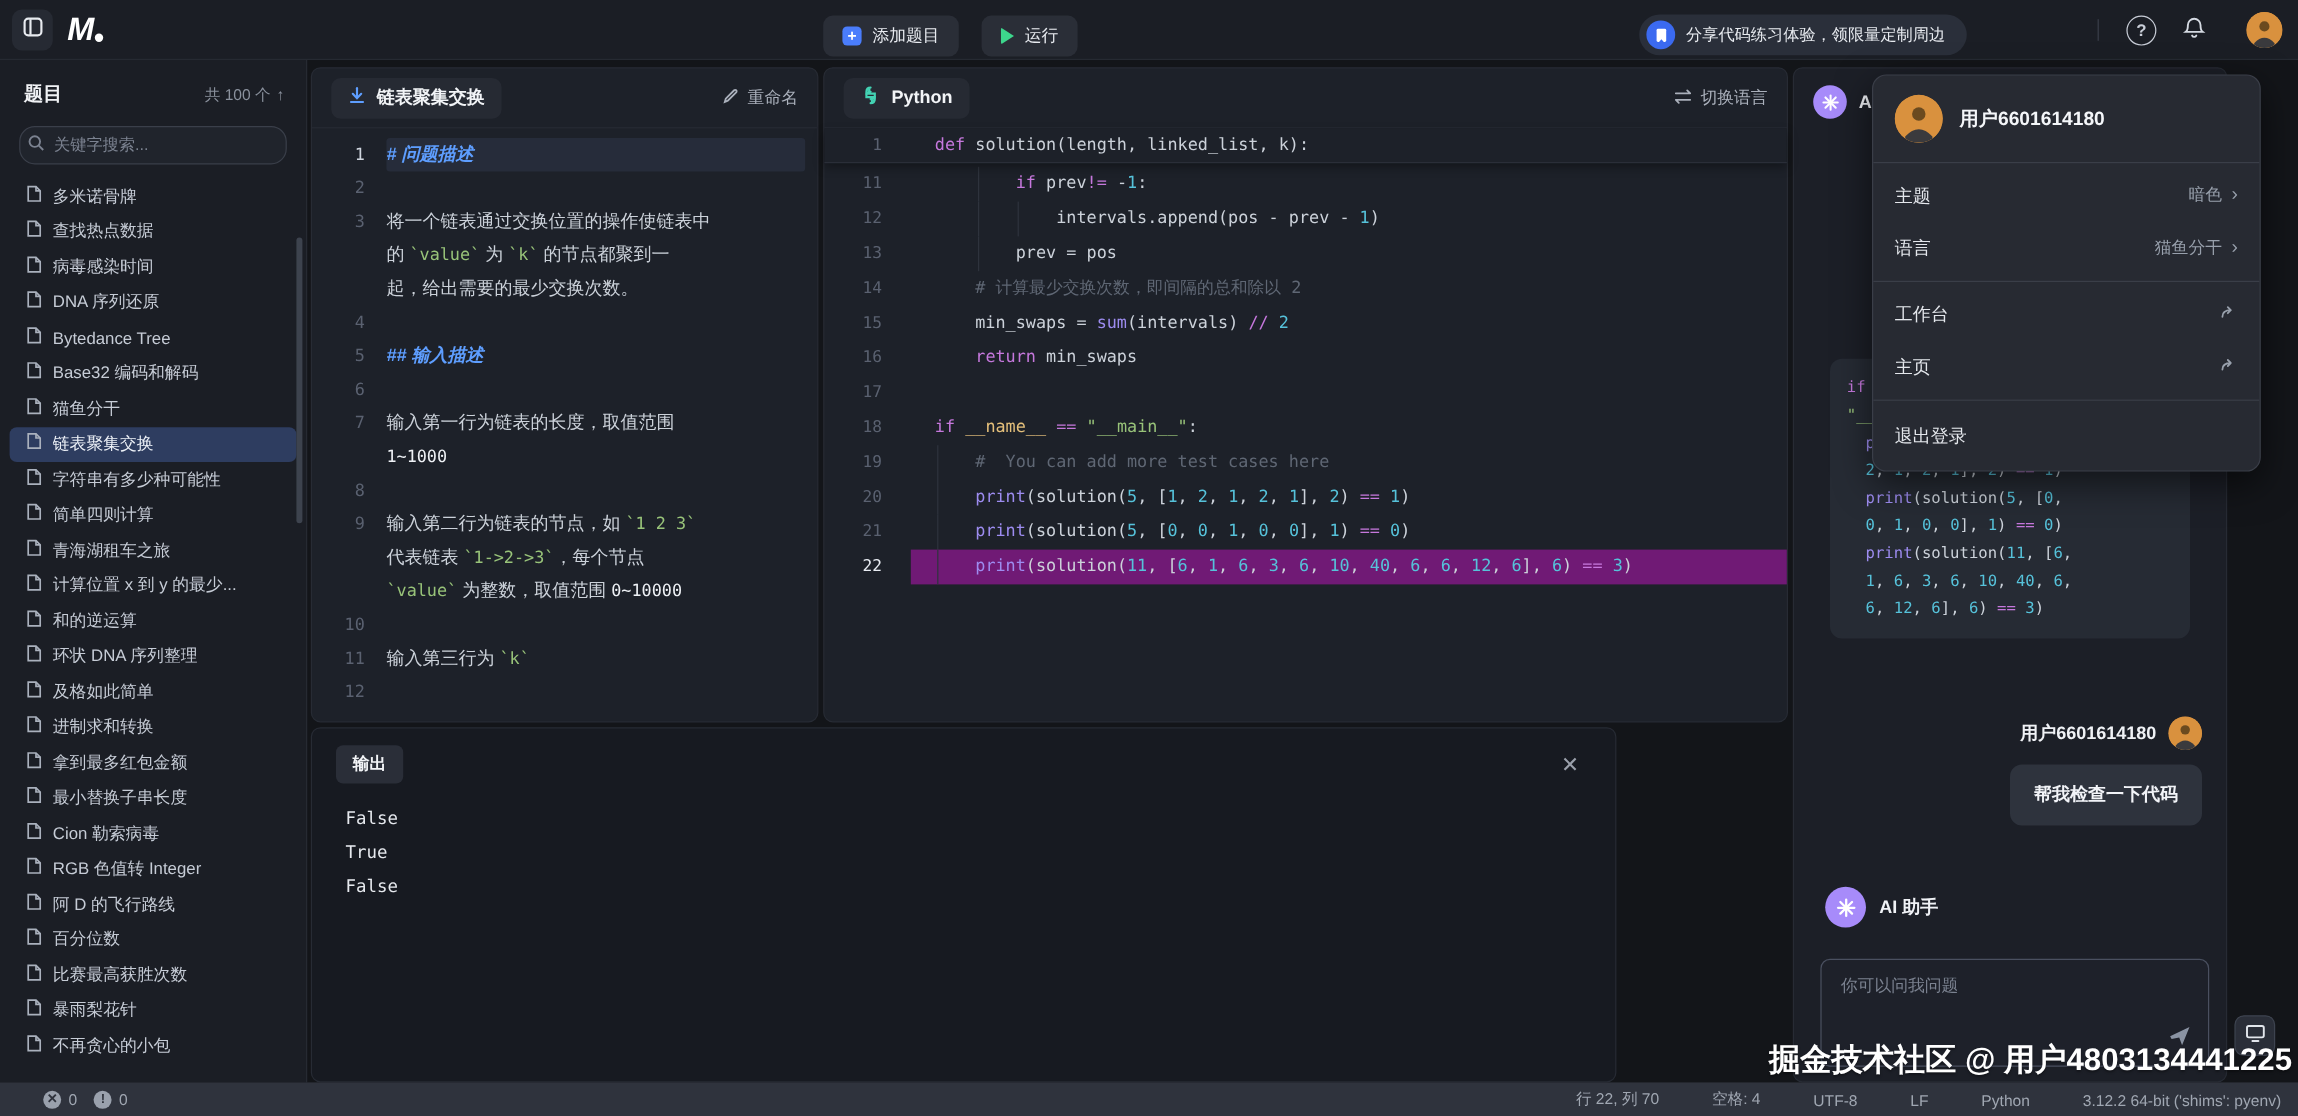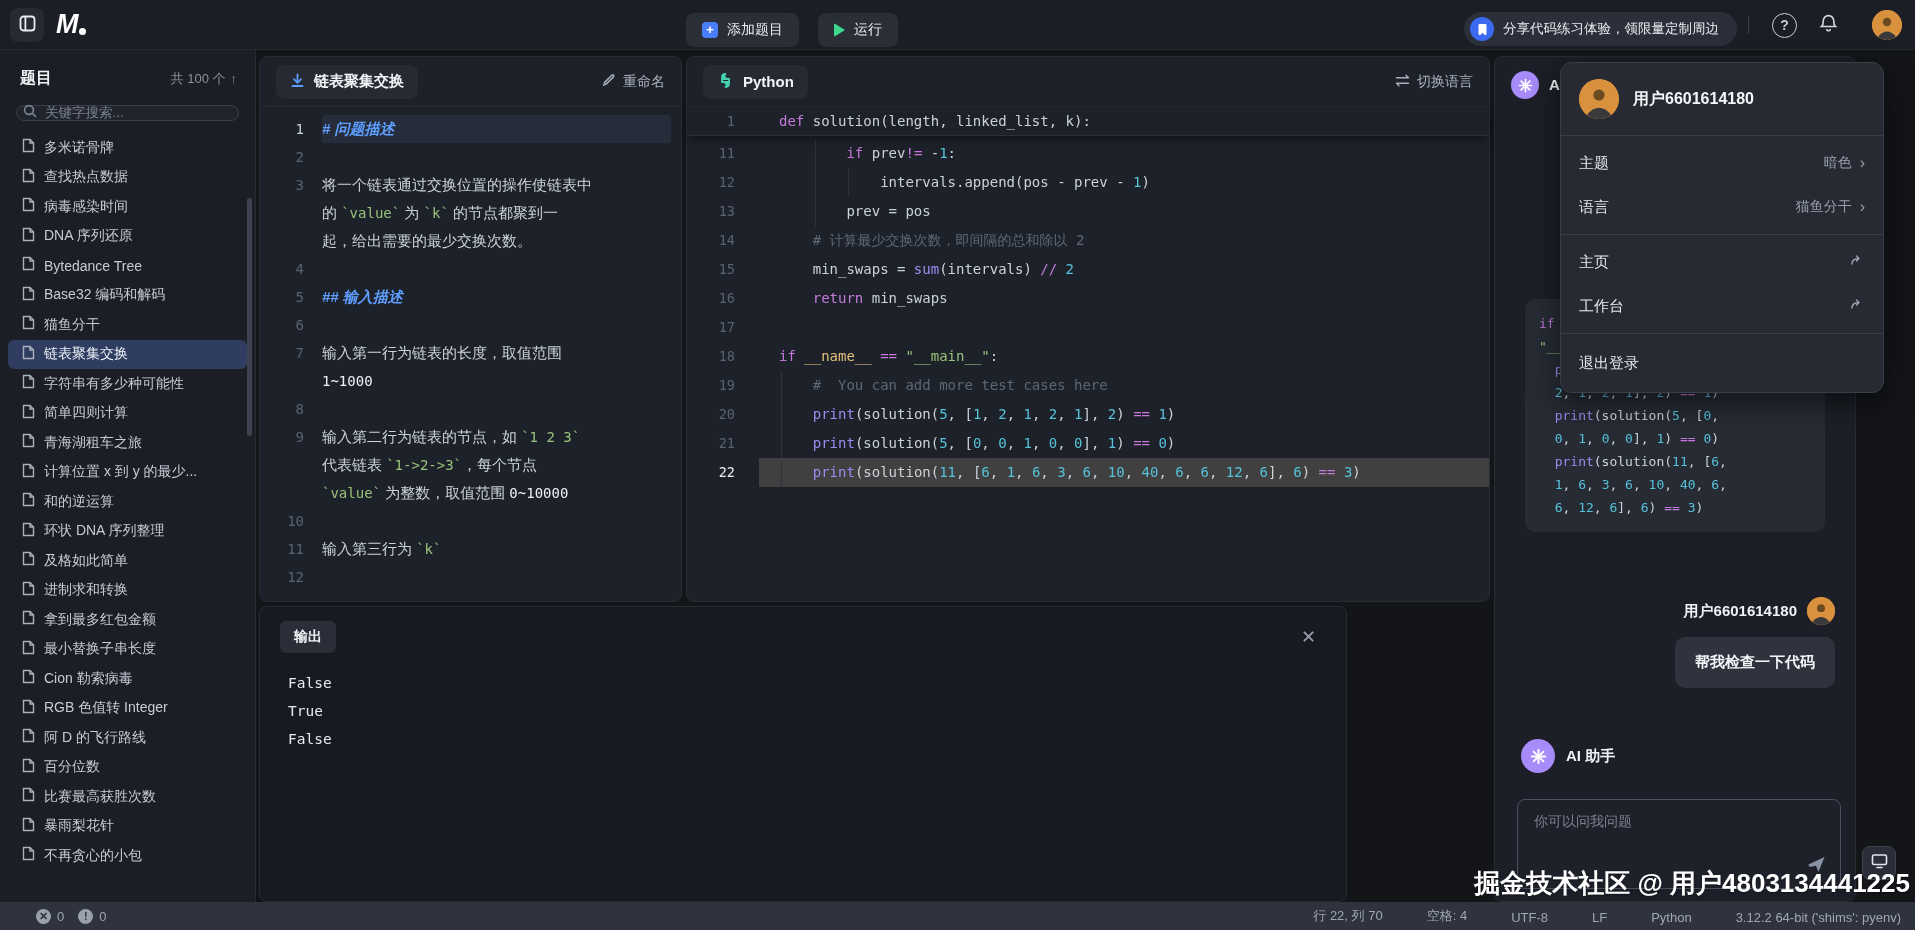--- a/index.html
+++ b/index.html
@@ -14,40 +14,40 @@
     border-radius:8px; display:flex; align-items:center; justify-content:center; cursor:pointer; }
   .logo { position:absolute; left:56px; top:7px; width:40px; height:34px; display:flex; align-items:center; }
   .logo b { font-style:italic; font-size:27px; color:#fff; font-weight:900; letter-spacing:-1px; }
   .logo i { display:inline-block; width:7px; height:7px; background:#fff; border-radius:50%; margin:14px 0 0 1px; }
   .tb-btn { position:absolute; top:13px; height:34px; background:#2a2e37; border-radius:8px;
     display:flex; align-items:center; gap:9px; padding:0 16px; cursor:pointer; color:#e8ebf0; font-size:14px; }
   .plus-ic { width:16px; height:16px; background:#4a7dfc; border-radius:4px; color:#fff; font-size:13px;
     line-height:15px; text-align:center; font-weight:700; }
   .play-ic { width:0; height:0; border-left:11px solid #3dd68c; border-top:7px solid transparent;
     border-bottom:7px solid transparent; border-radius:2px; }
-  .banner { position:absolute; left:1464px; top:12px; height:34px; background:#2a2f3a; border-radius:17px;
+  .banner { position:absolute; left:1366px; top:12px; height:34px; background:#2a2f3a; border-radius:17px;
     display:flex; align-items:center; gap:9px; padding:0 18px 0 6px; cursor:pointer; }
   .banner .b-ic { width:24px; height:24px; border-radius:50%; background:#3b6af0; display:flex;
     align-items:center; justify-content:center; }
   .banner span.txt { font-size:13.5px; color:#e8ebf0; }
   .tb-div { position:absolute; left:1748px; top:16px; width:1px; height:18px; background:#3a3f4a; }
   .help-ic { position:absolute; left:1772px; top:13px; width:25px; height:25px; border:1.6px solid #c9ced8;
     border-radius:50%; color:#c9ced8; font-size:14px; font-weight:700; text-align:center; line-height:22px; cursor:pointer; }
   .bell-ic { position:absolute; left:1818px; top:13px; cursor:pointer; }
   .avatar { border-radius:50%; background:#d9913e; overflow:hidden; display:flex; align-items:flex-end; justify-content:center; }
   .avatar svg { display:block; }
   .tb-avatar { position:absolute; left:1872px; top:10px; width:30px; height:30px; cursor:pointer; }
 
   
   .sidebar { position:absolute; left:0; top:50px; width:256px; height:852px; background:#1b1e25;
     border-right:1px solid #262a32; }
   .sb-head { display:flex; align-items:center; justify-content:space-between; padding:18px 18px 8px 20px; }
   .sb-title { font-size:16px; font-weight:700; color:#f0f2f5; }
   .sb-count { font-size:13px; color:#8a919d; display:flex; gap:5px; align-items:center; }
-  .sb-search { margin:8px 16px 12px 16px; height:16px; border:1px solid #3a3f4a; background:#20242c;
+  .sb-search { margin:8px 16px 12px 16px; height:32px; border:1px solid #3a3f4a; background:#20242c;
     border-radius:13px; display:flex; align-items:center; gap:8px; padding:0 6px; cursor:text; }
   .sb-search span.ph { color:#7b8290; font-size:13.5px; }
   .sb-list { padding:0 8px; }
   .sidebar-item { height:29.5px; display:flex; align-items:center; gap:9px; padding:0 6px 0 14px;
     border-radius:6px; cursor:pointer; }
   .sidebar-item .lbl { font-size:14px; color:#c6ccd6; white-space:nowrap; overflow:hidden; text-overflow:ellipsis; }
   .sidebar-item.sel { background:#2e3d60; }
   .sidebar-item.sel .lbl { color:#eef2f8; }
   .sb-scroll { position:absolute; right:3px; top:148px; width:5px; height:238px; background:#3d434e; border-radius:3px; }
 
@@ -74,21 +74,21 @@
   .md-n { color:#eef1f5; font-family:"DejaVu Sans Mono", monospace; font-size:14px; }
 
   
   .code-panel { left:686px; top:56px; width:804px; height:546px; }
   .code-area { position:relative; font-family:"DejaVu Sans Mono", monospace; font-size:14px; }
   .crow { display:flex; height:29px; line-height:29px; position:relative; }
   .cno { width:72px; flex:none; text-align:right; padding-right:24px; color:#5a6170; font-size:13.5px; }
   .ccontent { flex:1; position:relative; white-space:pre; padding-left:20px; color:#ccd2da; }
   .crow.sticky { border-bottom:1px solid #2a2e38; box-shadow:0 4px 8px rgba(0,0,0,.35); margin-bottom:3px;
     background:#1d2129; position:relative; z-index:2; }
-  .crow.hl .ccontent { background:#404040; }
+  .crow.hl .ccontent { background:#701a75; }
   .crow.hl .cno { color:#e8ecf2; }
   .iguide { position:absolute; top:0; bottom:0; width:1px; background:#2e333d; }
   .tk-k { color:#c678dd; } .tk-o { color:#c678dd; }
   .tk-f { color:#e5c07b; }
   .tk-n { color:#56c2da; }
   .tk-s { color:#98c379; }
   .tk-c { color:#5f6774; }
   .tk-b { color:#9d8cf0; }
 
   
@@ -660,39 +660,39 @@
       <div class="dd-row">
         <span class="l">语言</span>
         <span class="r">
             <span>猫鱼分干</span>
             <span class="chev">›</span>
           </span>
       </div>
     </div>
     <div class="dd-sec">
       <div class="dd-row">
+        <span class="l">工作台</span>
+        <span class="r">
+            <span>
+          <svg width="15" height="15" viewBox="0 0 15 15" fill="none" stroke="#98a0ac" stroke-width="1.5" stroke-linecap="round">
+                <path d="M2 11 C2 7 5 5.5 9 5.5 M9 5.5 L6.5 3 M9 5.5 L6.5 8"></path>
+              </svg>
+        </span>
+          </span>
+      </div>
+      <div class="dd-row">
         <span class="l">主页</span>
         <span class="r">
             <span>
           <svg width="15" height="15" viewBox="0 0 15 15" fill="none" stroke="#98a0ac" stroke-width="1.5" stroke-linecap="round">
                 <path d="M2 11 C2 7 5 5.5 9 5.5 M9 5.5 L6.5 3 M9 5.5 L6.5 8"></path>
               </svg>
         </span>
           </span>
       </div>
-      <div class="dd-row">
-        <span class="l">工作台</span>
-        <span class="r">
-            <span>
-          <svg width="15" height="15" viewBox="0 0 15 15" fill="none" stroke="#98a0ac" stroke-width="1.5" stroke-linecap="round">
-                <path d="M2 11 C2 7 5 5.5 9 5.5 M9 5.5 L6.5 3 M9 5.5 L6.5 8"></path>
-              </svg>
-        </span>
-          </span>
-      </div>
     </div>
     <div class="dd-sec">
       <div class="dd-row" style="height:48px;">
         <span class="l">退出登录</span>
       </div>
     </div>
   </div>
 
   <div class="statusbar">
     <div class="st-left">

